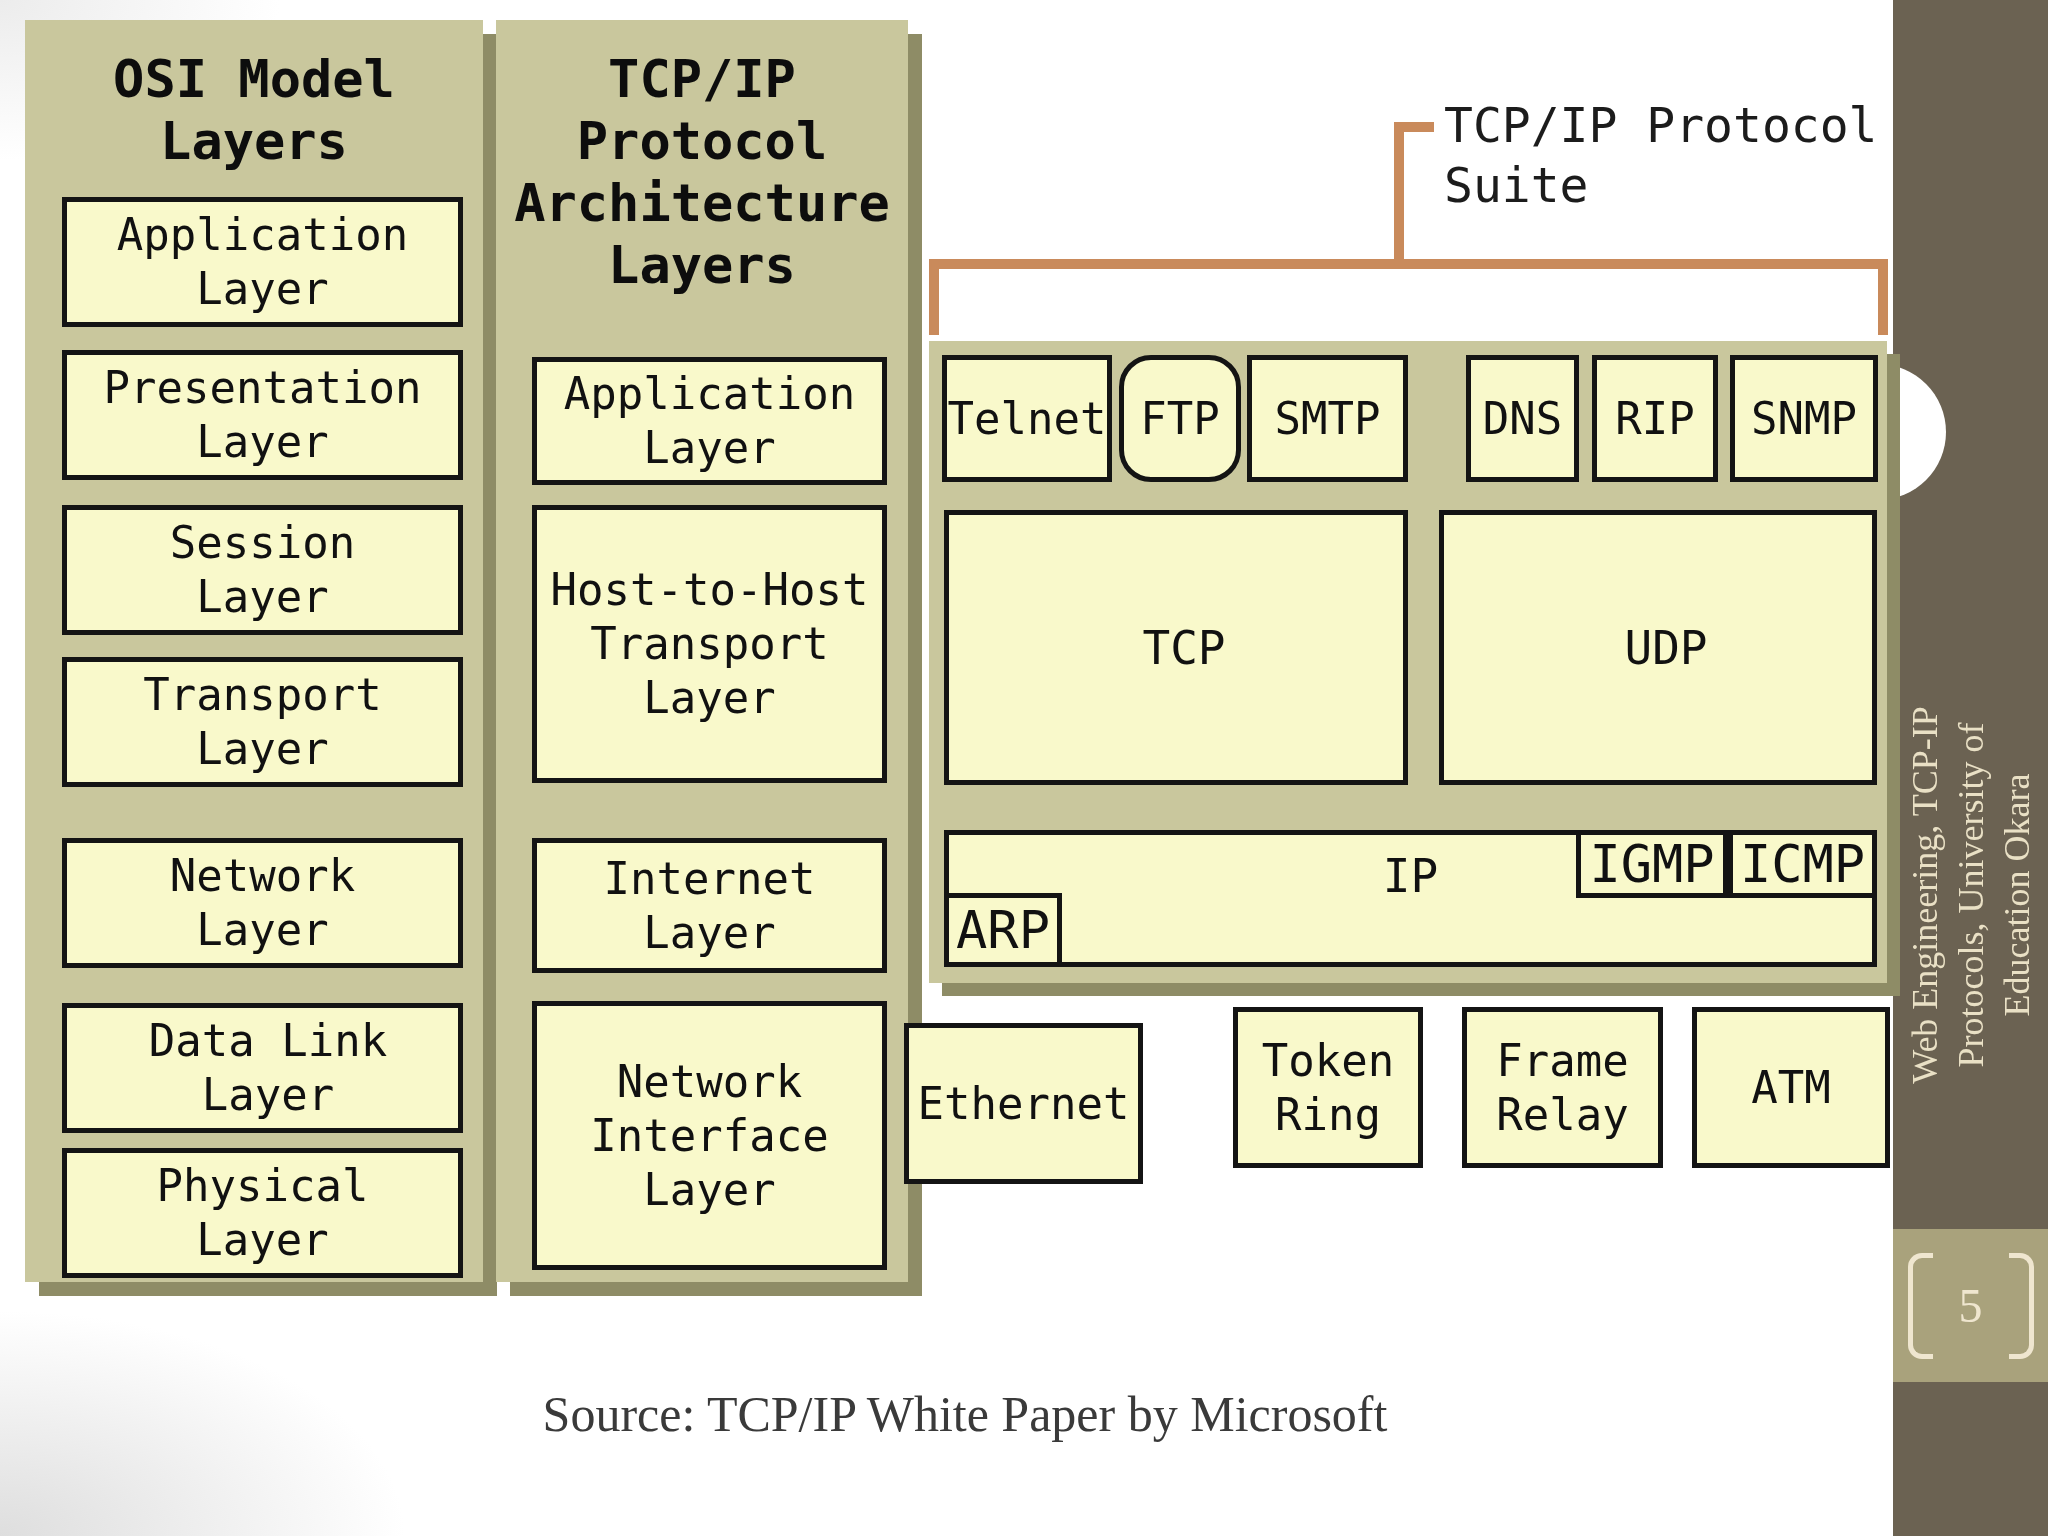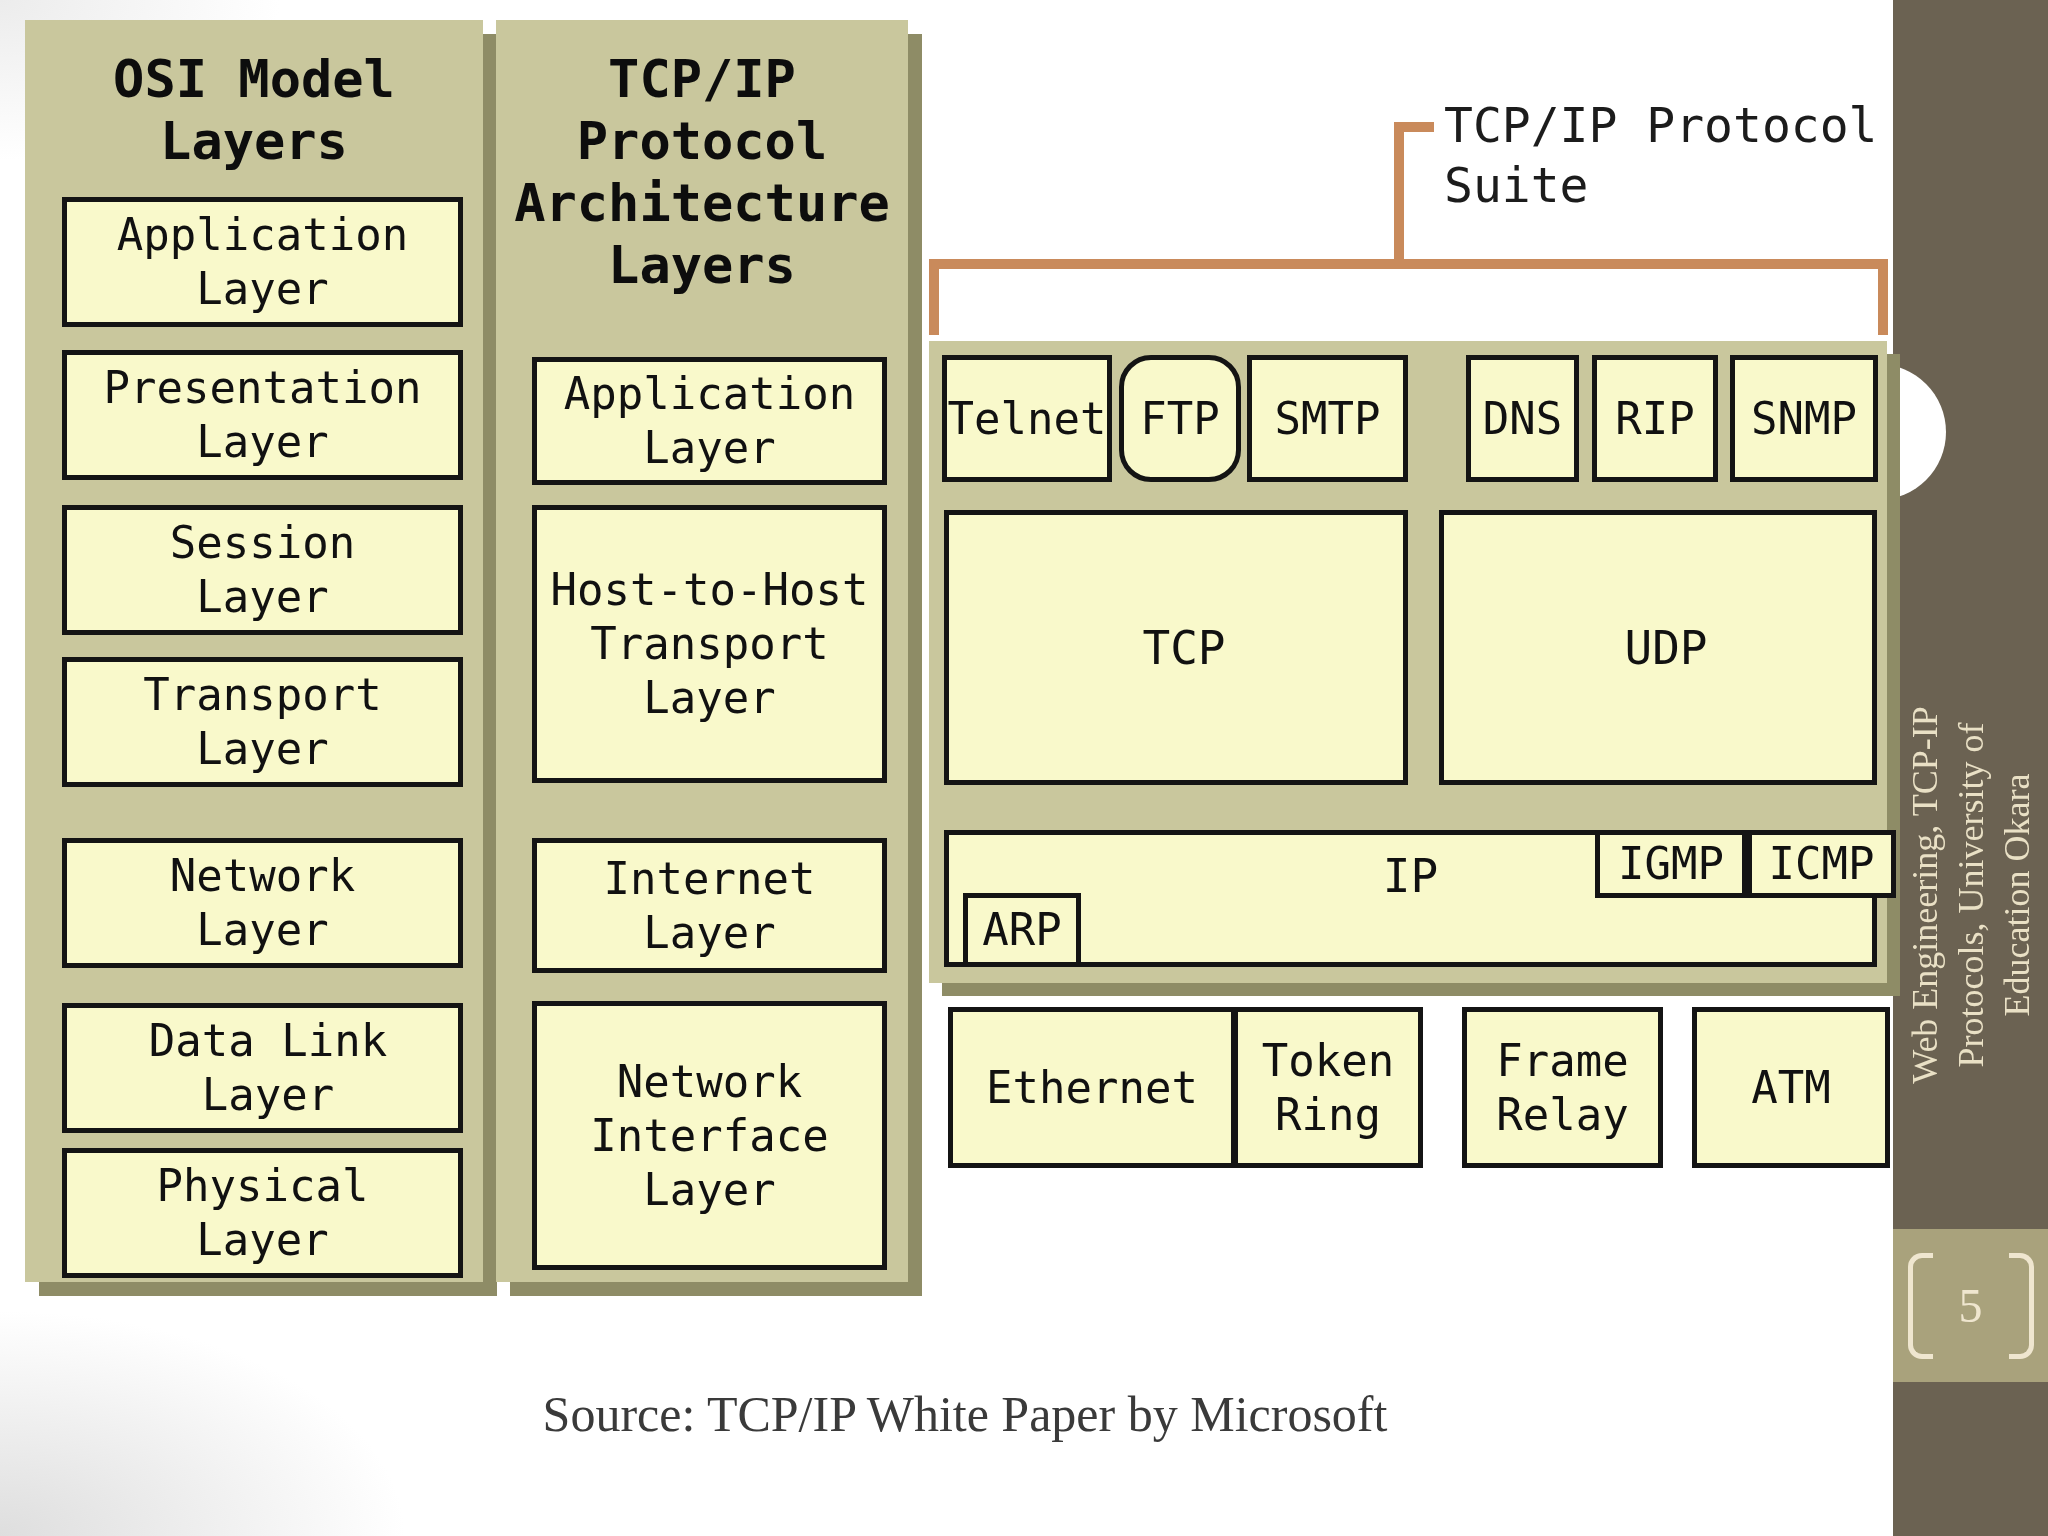--- a/index.html
+++ b/index.html
@@ -47,21 +47,21 @@
     text-align:center;color:#111;font-size:44px;line-height:54px;white-space:pre-line;
     box-sizing:border-box;
   }
   .osi-box{left:37px;width:401px;height:130px;}
   .arch-box{left:36px;width:355px;}
   
   .proto-box{top:14px;height:127px;}
   .big-box{top:169px;height:275px;font-size:46px;padding-left:16px;}
   #ip-box{left:15px;top:489px;width:933px;height:137px;}
   #ip-label{position:absolute;left:0;top:14px;width:100%;text-align:center;font-size:46px;color:#111;}
-  .mini-box{font-size:44px;margin-left:19px;}
+  .mini-box{font-size:52px;}
   
   .orange{position:absolute;background:#c98a5b;z-index:2;}
   .suite-label{
     position:absolute;left:1444px;top:95px;z-index:2;
     font-size:48px;line-height:60px;color:#1c1c1c;white-space:pre-line;
   }
   
   .net-box{top:1007px;height:161px;position:absolute;z-index:2;}
   
   .source-note{
@@ -143,21 +143,21 @@
     <div class="ybox big-box" style="left:510px;width:438px;">UDP</div>
 
     <div class="ybox" id="ip-box">
       <div id="ip-label">IP</div>
     </div>
     <div class="ybox mini-box" style="left:647px;top:489px;width:152px;height:68px;">IGMP</div>
     <div class="ybox mini-box" style="left:799px;top:489px;width:149px;height:68px;">ICMP</div>
     <div class="ybox mini-box" style="left:15px;top:552px;width:118px;height:74px;">ARP</div>
   </div>
 
-  <div class="ybox net-box" style="left:948px;width:288px;">Ethernet</div>
+  <div class="ybox net-box" style="left:904px;width:239px;margin-top:16px;">Ethernet</div>
   <div class="ybox net-box" style="left:1233px;width:190px;">Token
 Ring</div>
   <div class="ybox net-box" style="left:1462px;width:201px;">Frame
 Relay</div>
   <div class="ybox net-box" style="left:1692px;width:198px;">ATM</div>
 
   <div class="source-note">Source: TCP/IP White Paper by Microsoft</div>
 
 </div>
 

